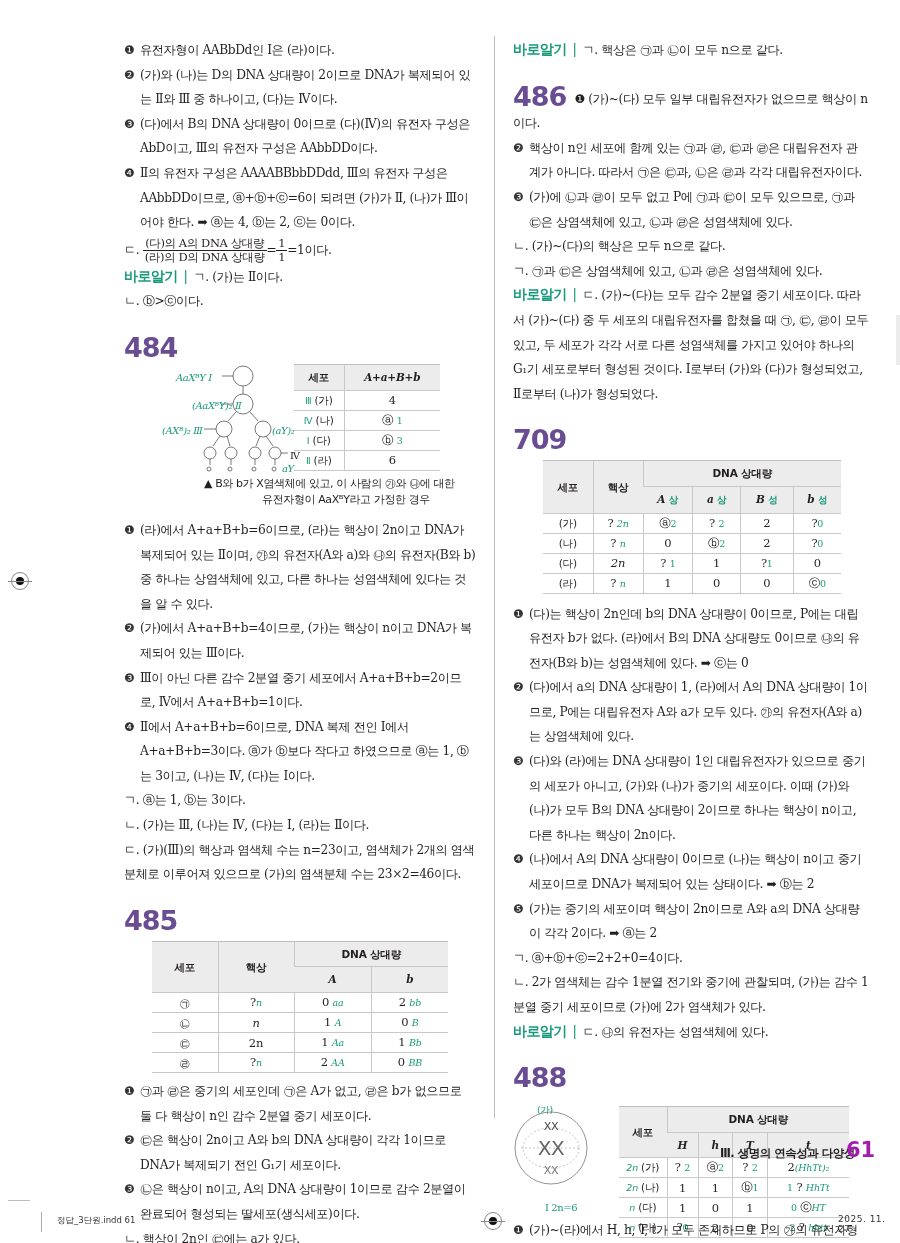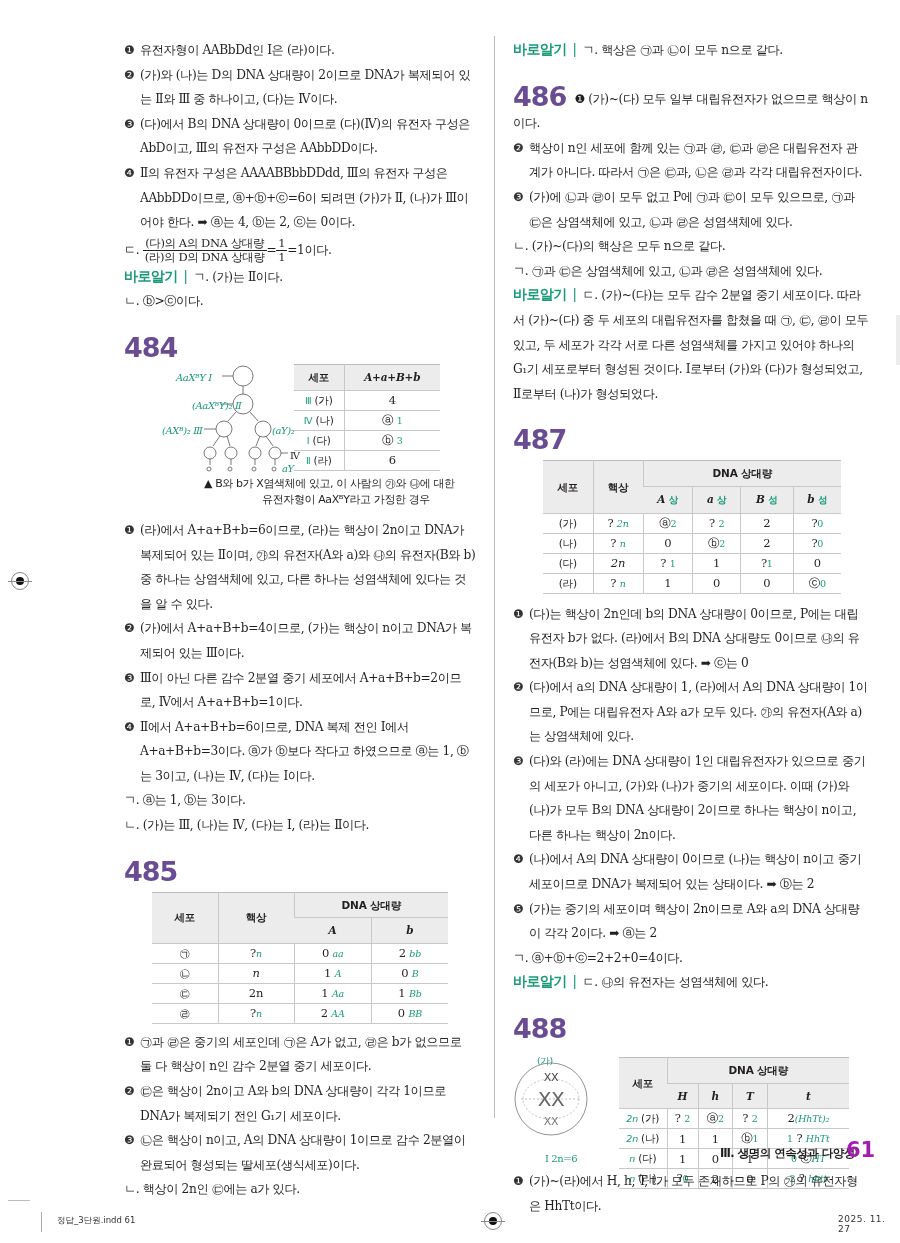--- a/index.html
+++ b/index.html
@@ -134,20 +134,21 @@
     <div class="caption" style="padding-left:80px; margin-bottom:10px;">
       <div>▲ B와 b가 X염색체에 있고, 이 사람의 ㉮와 ㉯에 대한</div>
       <div style="padding-left:12px;text-align:center;">유전자형이 AaXᴮY라고 가정한 경우</div>
     </div>
     <div class="p num"><span class="mk">❶</span><span>(라)에서 A+a+B+b=6이므로, (라)는 핵상이 2n이고 DNA가 복제되어 있는 Ⅱ이며, ㉮의 유전자(A와 a)와 ㉯의 유전자(B와 b) 중 하나는 상염색체에 있고, 다른 하나는 성염색체에 있다는 것을 알 수 있다.</span></div>
     <div class="p num"><span class="mk">❷</span><span>(가)에서 A+a+B+b=4이므로, (가)는 핵상이 n이고 DNA가 복제되어 있는 Ⅲ이다.</span></div>
     <div class="p num"><span class="mk">❸</span><span>Ⅲ이 아닌 다른 감수 2분열 중기 세포에서 A+a+B+b=2이므로, Ⅳ에서 A+a+B+b=1이다.</span></div>
     <div class="p num"><span class="mk">❹</span><span>Ⅱ에서 A+a+B+b=6이므로, DNA 복제 전인 Ⅰ에서 A+a+B+b=3이다. ⓐ가 ⓑ보다 작다고 하였으므로 ⓐ는 1, ⓑ는 3이고, (나)는 Ⅳ, (다)는 Ⅰ이다.</span></div>
     <div class="p">ㄱ. ⓐ는 1, ⓑ는 3이다.</div>
     <div class="p">ㄴ. (가)는 Ⅲ, (나)는 Ⅳ, (다)는 Ⅰ, (라)는 Ⅱ이다.</div>
+    <div class="p">ㄷ. (가)(Ⅲ)의 핵상과 염색체 수는 n=23이고, 염색체가 2개의 염색분체로 이루어져 있으므로 (가)의 염색분체 수는 23×2=46이다.</div>
   </section>
 
   <section class="q-block">
     <div class="qnum">485</div>
     <table class="t" style="width:296px; margin:6px 0 6px 28px;">
       <thead>
         <tr>
           <th rowspan="2" style="width:66px;">세포</th>
           <th rowspan="2" style="width:76px;">핵상</th>
           <th colspan="2">DNA 상대량</th>
@@ -200,21 +201,21 @@
       <span class="qnum qinline">486</span><span style="font-family:'DejaVu Sans',sans-serif; font-size:12px;">❶</span> <span>(가)~(다) 모두 일부 대립유전자가 없으므로 핵상이 n이다.</span>
     </div>
     <div class="p num"><span class="mk">❷</span><span>핵상이 n인 세포에 함께 있는 ㉠과 ㉣, ㉢과 ㉣은 대립유전자 관계가 아니다. 따라서 ㉠은 ㉢과, ㉡은 ㉣과 각각 대립유전자이다.</span></div>
     <div class="p num"><span class="mk">❸</span><span>(가)에 ㉡과 ㉣이 모두 없고 P에 ㉠과 ㉢이 모두 있으므로, ㉠과 ㉢은 상염색체에 있고, ㉡과 ㉣은 성염색체에 있다.</span></div>
     <div class="p">ㄴ. (가)~(다)의 핵상은 모두 n으로 같다.</div>
     <div class="p">ㄱ. ㉠과 ㉢은 상염색체에 있고, ㉡과 ㉣은 성염색체에 있다.</div>
     <div class="p"><span class="hl"><span>바로알기</span><span class="bar">|</span></span><span>ㄷ. (가)~(다)는 모두 감수 2분열 중기 세포이다. 따라서 (가)~(다) 중 두 세포의 대립유전자를 합쳤을 때 ㉠, ㉢, ㉣이 모두 있고, 두 세포가 각각 서로 다른 성염색체를 가지고 있어야 하나의 G₁기 세포로부터 형성된 것이다. Ⅰ로부터 (가)와 (다)가 형성되었고, Ⅱ로부터 (나)가 형성되었다.</span></div>
   </section>
 
   <section class="q-block">
-    <div class="qnum">487</div>
+    <div class="qnum">709</div>
     <table class="t" style="width:298px; margin:6px 0 8px 30px;">
       <thead>
         <tr>
           <th rowspan="2" style="width:50px;">세포</th>
           <th rowspan="2" style="width:50px;">핵상</th>
           <th colspan="4">DNA 상대량</th>
         </tr>
         <tr>
           <th><span class="i" style="font-family:'DejaVu Serif',serif;">A</span> <span class="g">상</span></th>
           <th><span class="i" style="font-family:'DejaVu Serif',serif;">a</span> <span class="g">상</span></th>
@@ -256,20 +257,21 @@
           <td><span>ⓒ</span><span class="g">0</span></td>
         </tr>
       </tbody>
     </table>
     <div class="p num"><span class="mk">❶</span><span>(다)는 핵상이 2n인데 b의 DNA 상대량이 0이므로, P에는 대립유전자 b가 없다. (라)에서 B의 DNA 상대량도 0이므로 ㉯의 유전자(B와 b)는 성염색체에 있다. ➡ ⓒ는 0</span></div>
     <div class="p num"><span class="mk">❷</span><span>(다)에서 a의 DNA 상대량이 1, (라)에서 A의 DNA 상대량이 1이므로, P에는 대립유전자 A와 a가 모두 있다. ㉮의 유전자(A와 a)는 상염색체에 있다.</span></div>
     <div class="p num"><span class="mk">❸</span><span>(다)와 (라)에는 DNA 상대량이 1인 대립유전자가 있으므로 중기의 세포가 아니고, (가)와 (나)가 중기의 세포이다. 이때 (가)와 (나)가 모두 B의 DNA 상대량이 2이므로 하나는 핵상이 n이고, 다른 하나는 핵상이 2n이다.</span></div>
     <div class="p num"><span class="mk">❹</span><span>(나)에서 A의 DNA 상대량이 0이므로 (나)는 핵상이 n이고 중기 세포이므로 DNA가 복제되어 있는 상태이다. ➡ ⓑ는 2</span></div>
     <div class="p num"><span class="mk">❺</span><span>(가)는 중기의 세포이며 핵상이 2n이므로 A와 a의 DNA 상대량이 각각 2이다. ➡ ⓐ는 2</span></div>
     <div class="p">ㄱ. ⓐ+ⓑ+ⓒ=2+2+0=4이다.</div>
+    <div class="p">ㄴ. 2가 염색체는 감수 1분열 전기와 중기에 관찰되며, (가)는 감수 1분열 중기 세포이므로 (가)에 2가 염색체가 있다.</div>
     <div class="p"><span class="hl"><span>바로알기</span><span class="bar">|</span></span><span>ㄷ. ㉯의 유전자는 성염색체에 있다.</span></div>
   </section>
 
   <section class="q-block">
     <div class="qnum">488</div>
     <div style="position:relative; height:118px; margin-top:4px;">
       <div style="position:absolute; left:24px; top:2px; font-size:9.5px; color:#1a9a7a; font-family:'DejaVu Sans',sans-serif;">(가)</div>
       <svg width="80" height="80" style="position:absolute; left:0; top:14px;">
         <circle cx="38" cy="38" r="36" fill="none" stroke="#777" stroke-width="0.8"></circle>
         <ellipse cx="38" cy="38" rx="28" ry="20" fill="none" stroke="#999" stroke-width="0.6" stroke-dasharray="2,2"></ellipse>

